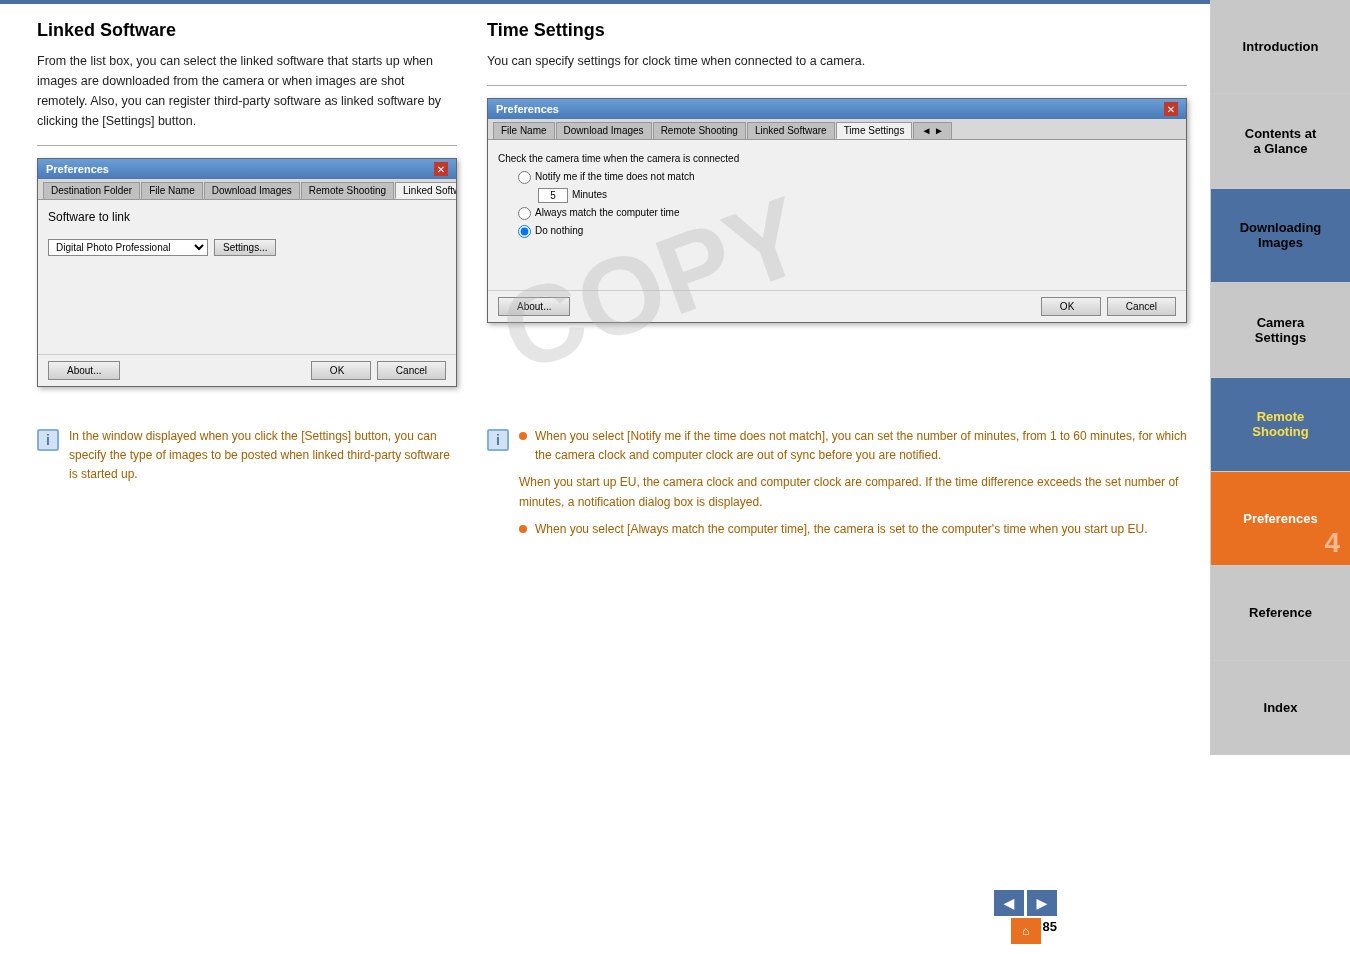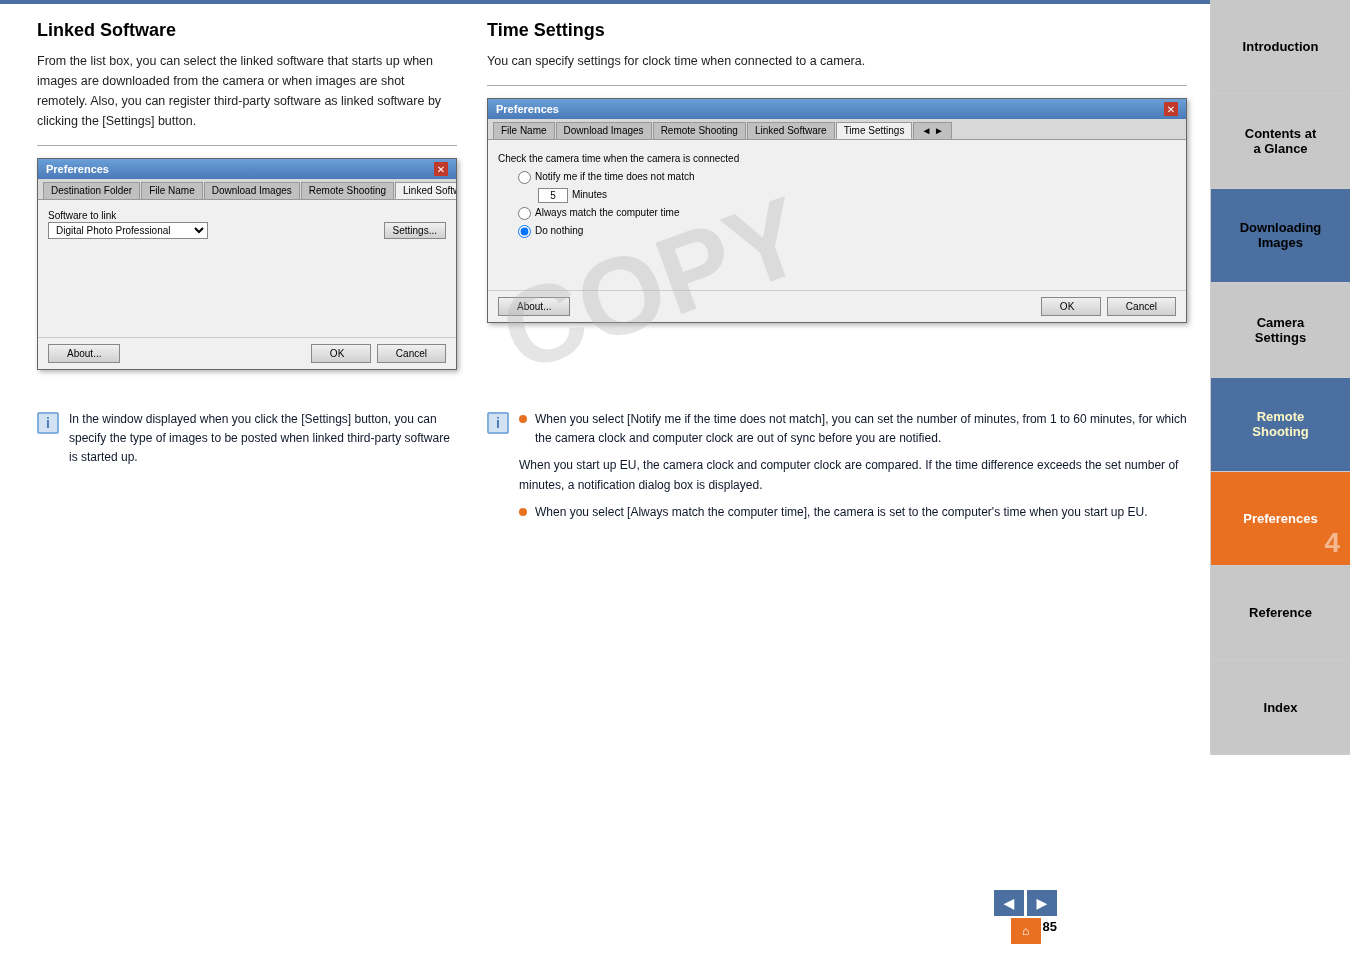--- a/index.html
+++ b/index.html
@@ -64,21 +64,21 @@
       background: #4a6fa0;
       color: #000000;
     }
 
     .sidebar-item.camera-settings {
       background: #c8c8c8;
     }
 
     .sidebar-item.remote-shooting {
       background: #4a6fa0;
-      color: #fef9c3;
+      color: #fde047;
     }
 
     .sidebar-item.preferences {
       background: #e87020;
       color: #fff;
       position: relative;
     }
 
     .sidebar-item.reference {
       background: #c8c8c8;
@@ -187,30 +187,29 @@
     .dialog-body {
       padding: 10px;
       background: #f0f0f0;
     }
 
     .form-group {
       margin-bottom: 8px;
     }
 
     .form-label {
-      font-size: 10px;
-      margin-bottom: 1px;
+      font-size: 12px;
+      margin-bottom: 15px;
       color: #000;
     }
 
     .form-row {
       display: flex;
       align-items: center;
       gap: 6px;
-      justify-content: space-between;
     }
 
     .form-select {
       font-size: 10px;
       padding: 1px 3px;
       border: 1px solid #888;
       background: #fff;
       width: 160px;
     }
 
@@ -321,21 +320,21 @@
     .note-icon {
       width: 22px;
       height: 22px;
       flex-shrink: 0;
       margin-top: 2px;
     }
 
     .note-text {
       font-size: 12px;
       line-height: 1.6;
-      color: #0f172a;
+      color: #a16207;
     }
 
     .bullet-item {
       display: flex;
       gap: 8px;
       margin-bottom: 8px;
       font-size: 12px;
       line-height: 1.6;
       color: #222;
     }

